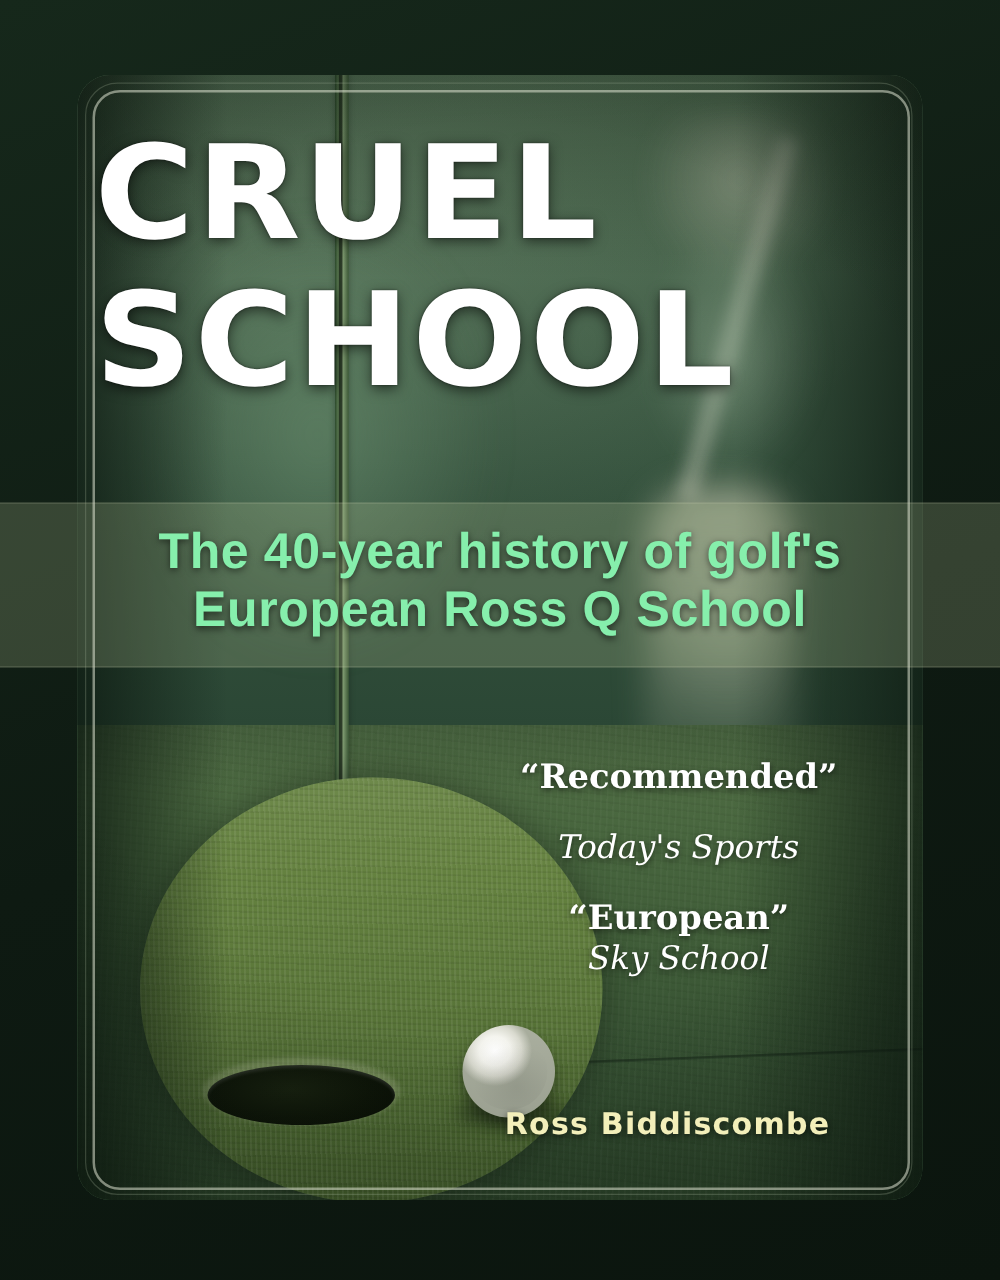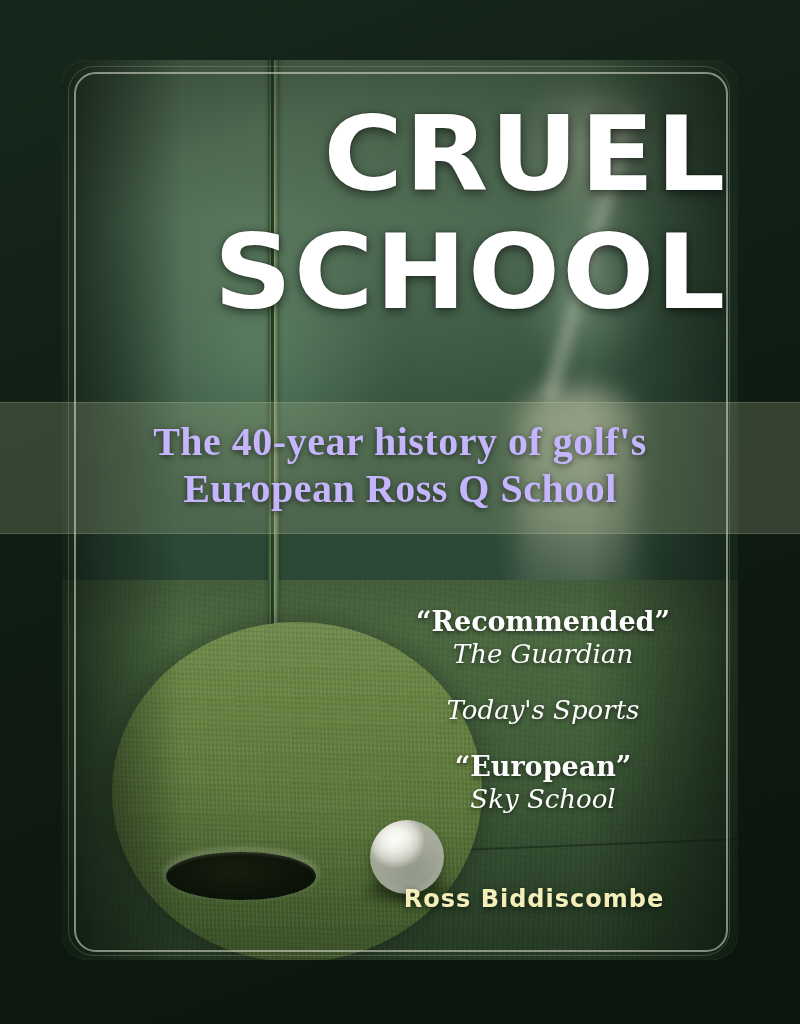--- a/index.html
+++ b/index.html
@@ -262,24 +262,24 @@
     width: 660px;
     height: 888px;
     border: 1px solid rgba(160,175,150,0.28);
     border-radius: 26px;
     pointer-events: none;
   }
 
   
   .title-block {
     position: absolute;
-    left: 107px;
+    left: 88px;
     top: 104px;
     width: 608px;
-    text-align: right;
+    text-align: left;
   }
   .title-line {
     font-family: "DejaVu Sans", sans-serif;
     font-weight: 700;
     color: #ffffff;
     letter-spacing: 2px;
     line-height: 0.98;
     text-shadow: 0 3px 10px rgba(0,0,0,0.55), 0 0 2px rgba(0,0,0,0.5);
     transform: scaleX(1.04);
   }
@@ -296,25 +296,25 @@
     background: rgba(168,180,140,0.26);
     border-top: 1px solid rgba(220,230,195,0.18);
     border-bottom: 1px solid rgba(220,230,195,0.18);
   }
   .subtitle-text {
     position: absolute;
     left: 80px;
     top: 418px;
     width: 640px;
     text-align: center;
-    font-family: Liberation Serif, serif;
+    font-family: Liberation Sans, sans-serif;
     font-weight: 700;
     font-size: 40px;
     line-height: 1.18;
-    color: #c4b5fd;
+    color: #86efac;
     text-shadow: 0 2px 6px rgba(0,0,0,0.55);
     letter-spacing: 0.5px;
   }
 
   
   .reviews {
     position: absolute;
     right: 92px;
     top: 606px;
     width: 330px;
@@ -401,21 +401,20 @@
   </div>
 
   <div class="subtitle-text">
     <div>The 40-year history of golf's</div>
     <div>European Ross Q School</div>
   </div>
 
   <div class="reviews">
     <div class="review">
       <div class="quote">“Recommended”</div>
-      <div class="source">The Guardian</div>
     </div>
     <div class="review">
       <div class="source">Today's Sports</div>
     </div>
     <div class="review">
       <div class="quote">“European”</div>
       <div class="source">Sky School</div>
     </div>
   </div>
 

